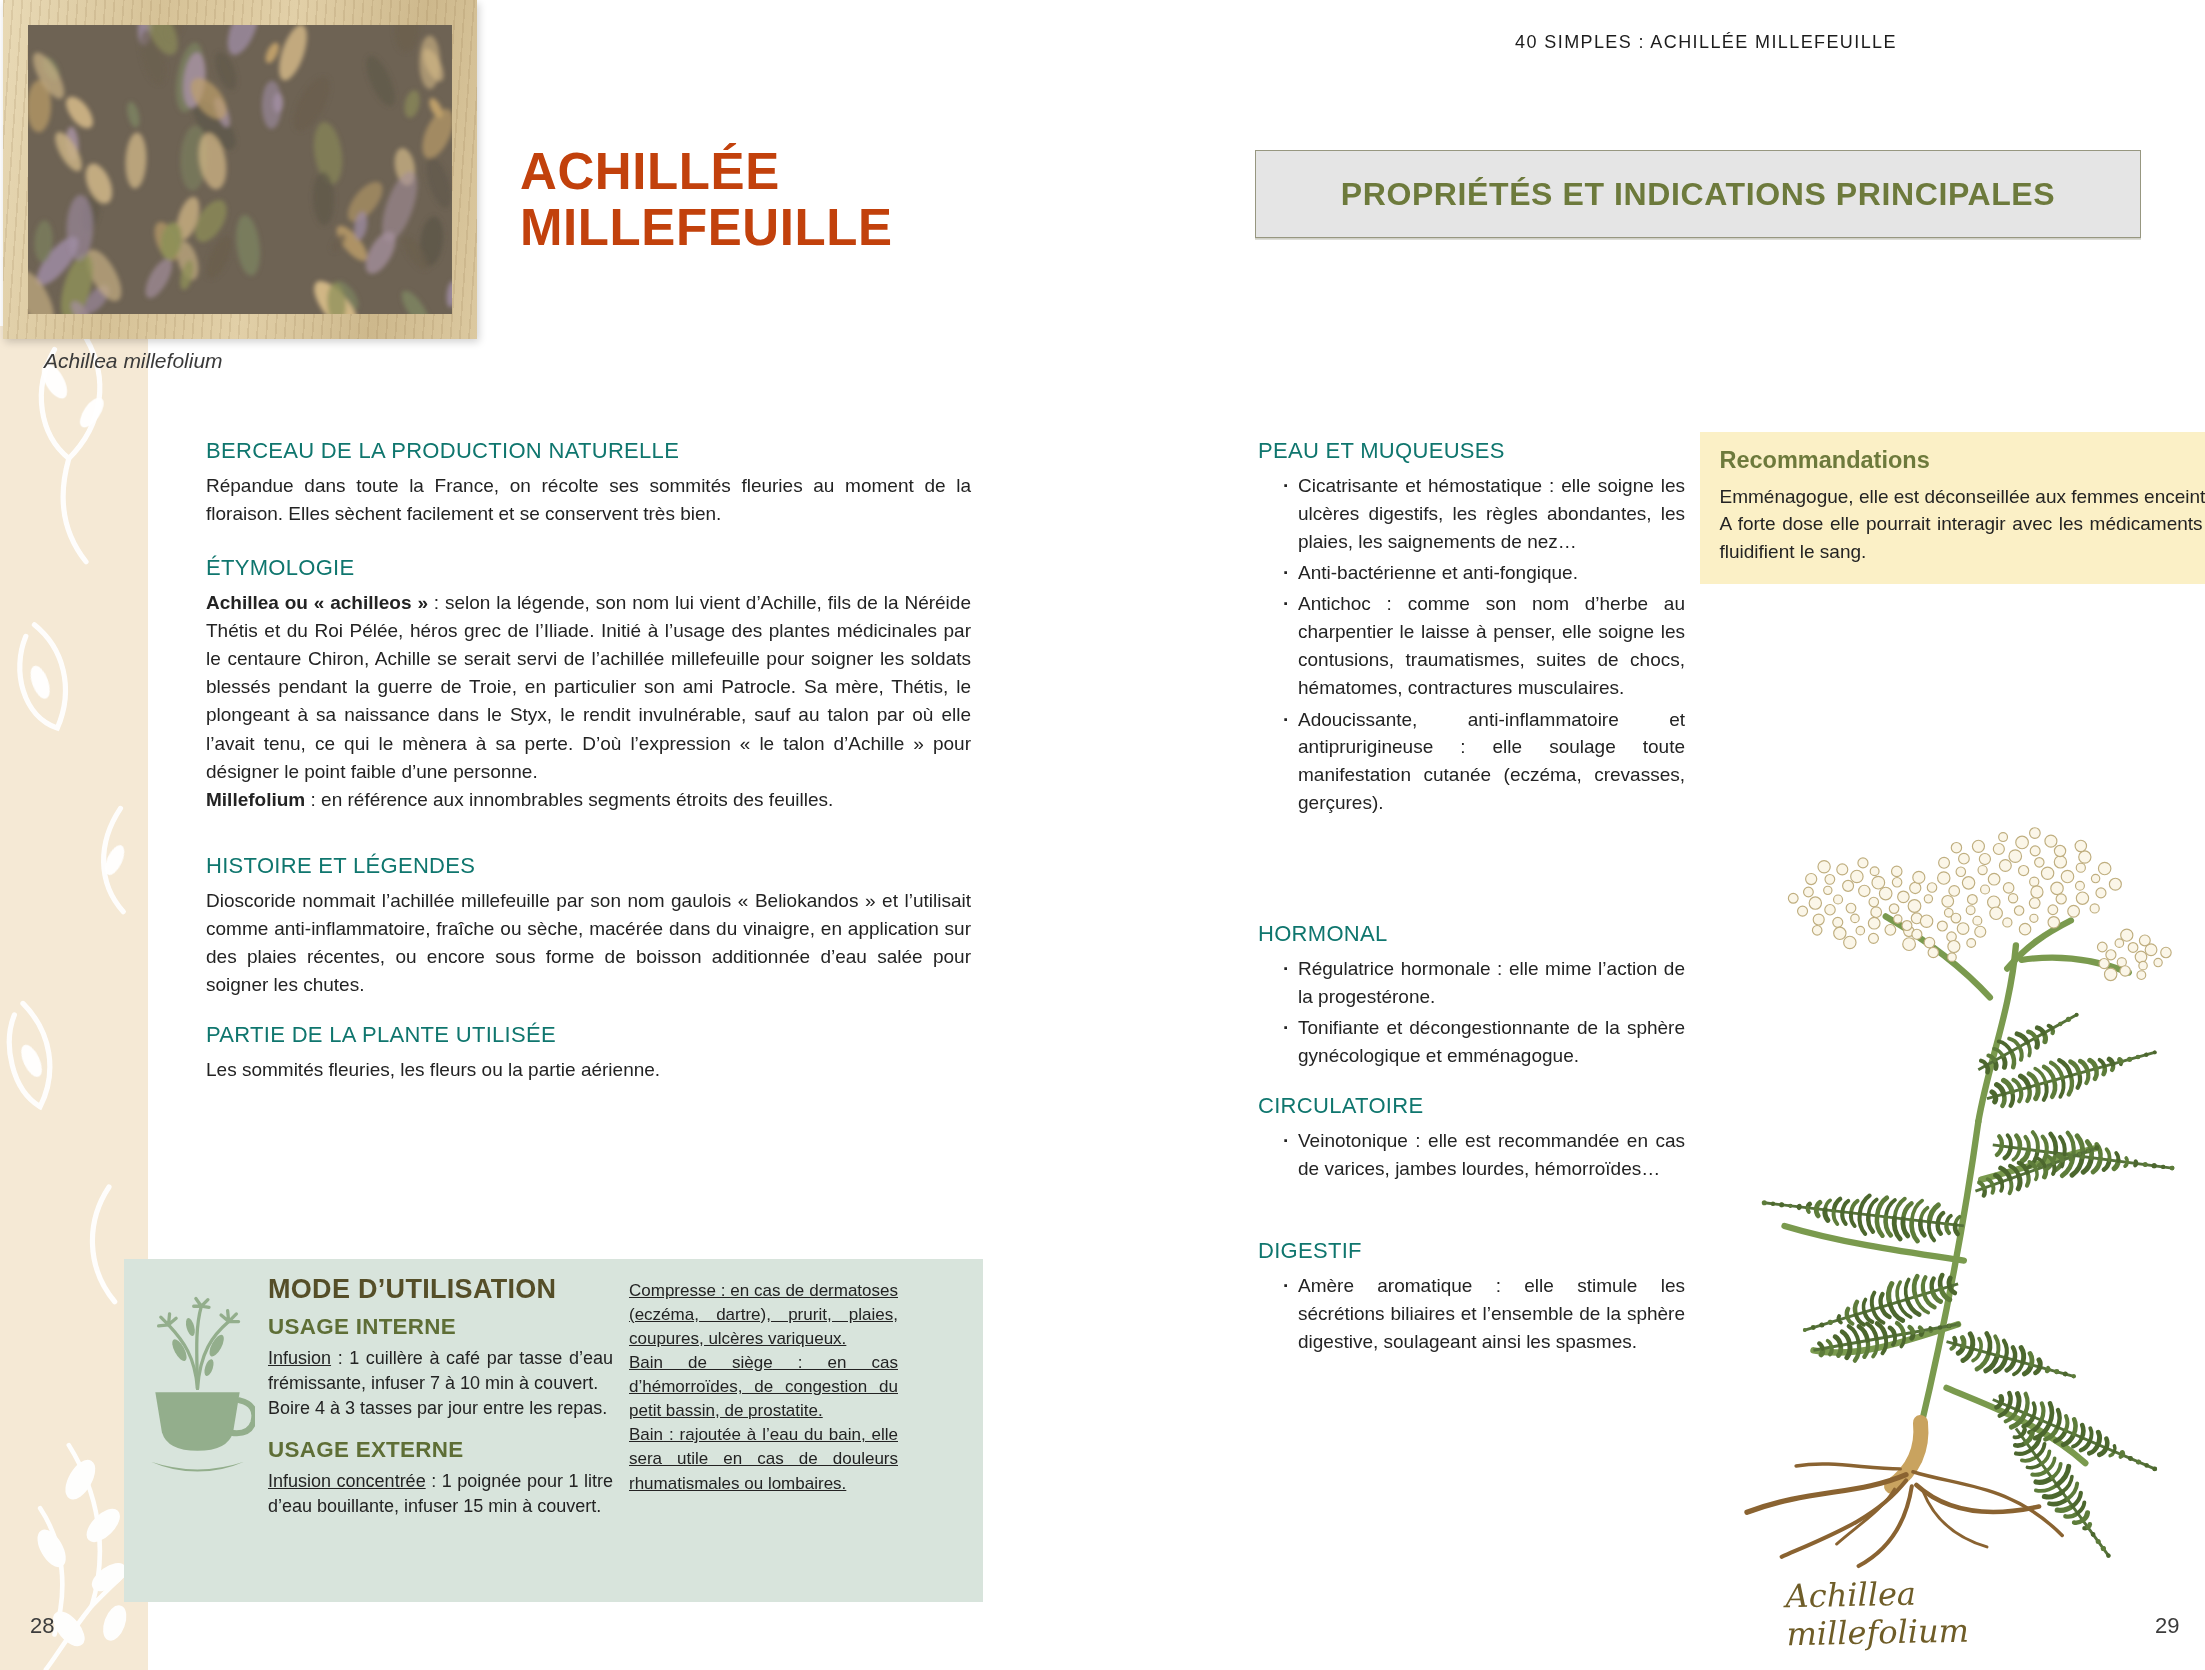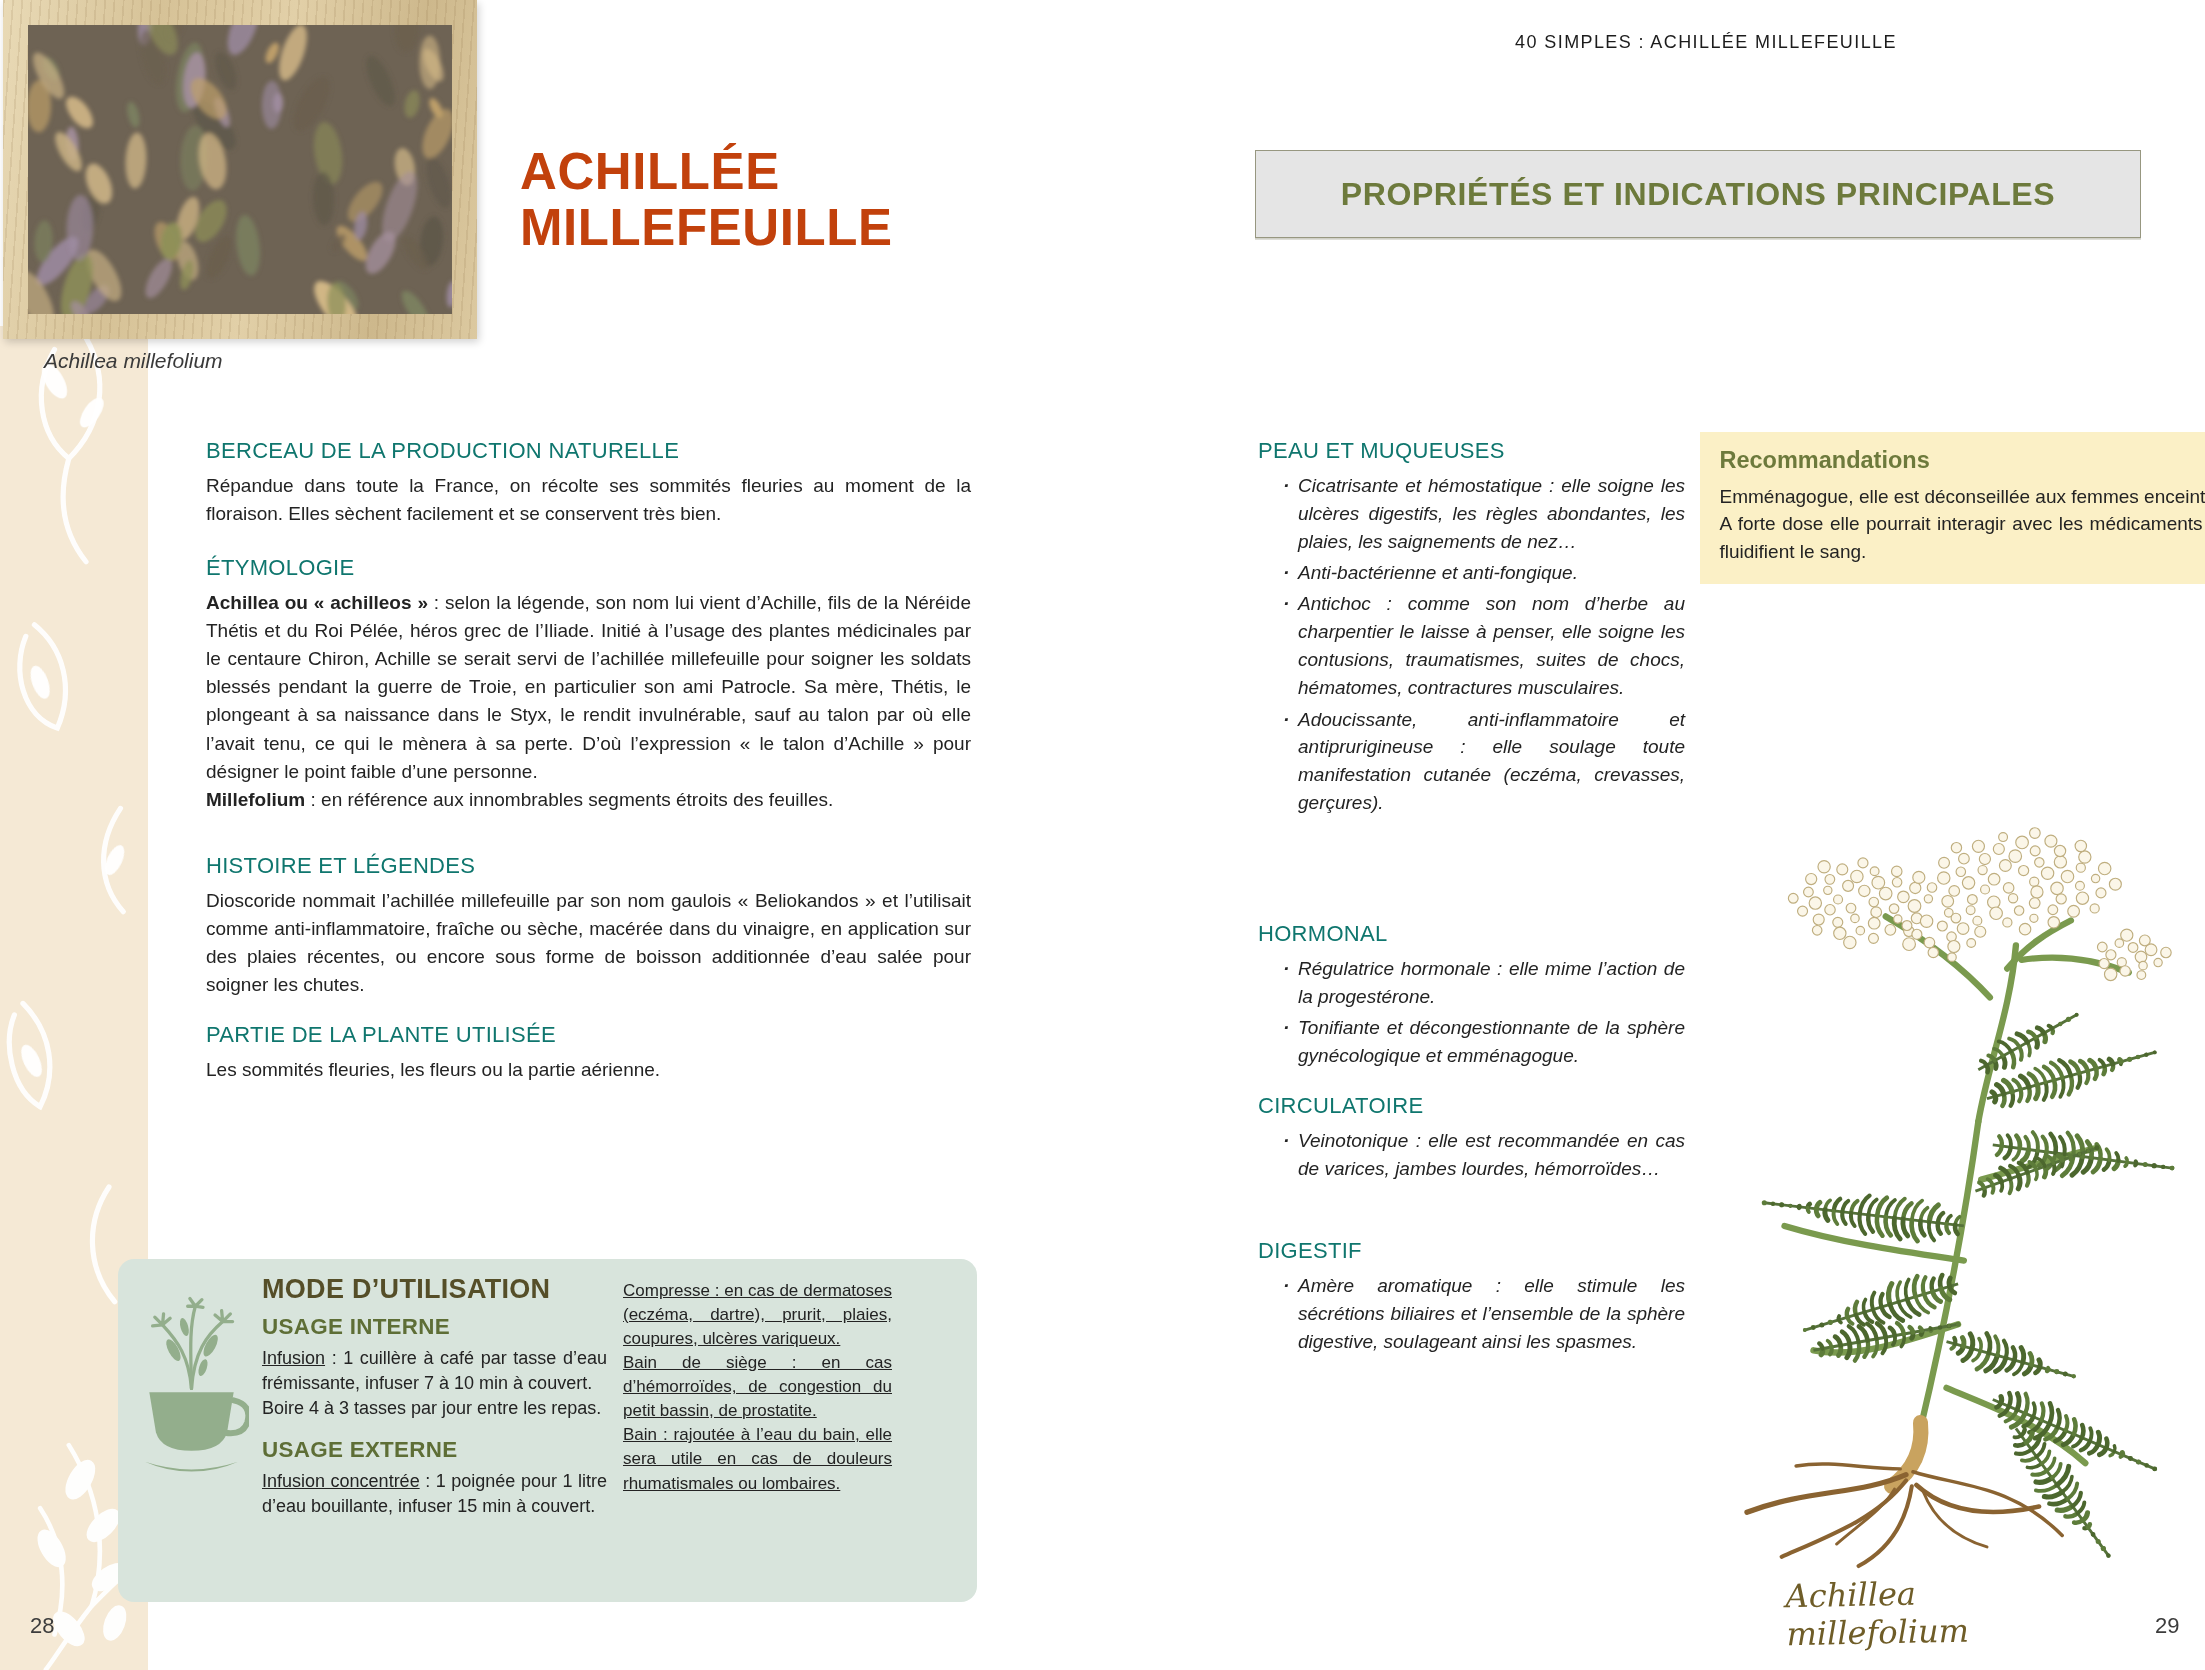--- a/index.html
+++ b/index.html
@@ -25,21 +25,21 @@
   
   .main-title{position:absolute;left:520px;top:144px;font-size:51px;font-weight:bold;color:#c2410c;
     line-height:1.1;letter-spacing:0.6px;}
   .lsec{position:absolute;left:206px;width:765px;}
   h3.sec-h{margin:0 0 8px 0;font-size:22px;font-weight:normal;color:#0f766e;letter-spacing:0.3px;}
   .lsec p{margin:0;font-size:19px;line-height:1.48;text-align:justify;hyphens:auto;}
   .lead-bold{font-weight:bold;}
   .lead-underline{text-decoration:underline;}
 
   
-  .usage-box{position:absolute;left:118px;top:1259px;width:859px;height:343px;background:#d8e4dc;border-radius:16px;}
+  .usage-box{position:absolute;left:124px;top:1259px;width:859px;height:343px;background:#d8e4dc;}
   .usage-icon{position:absolute;left:16px;top:30px;width:115px;height:190px;}
   .usage-title{position:absolute;left:144px;top:15px;font-size:27px;font-weight:bold;color:#554e28;letter-spacing:0.3px;}
   .usage-left{position:absolute;left:144px;top:55px;width:345px;}
   .usage-left h4{margin:9.2px 0 5.7px 0;font-size:22.4px;font-weight:bold;color:#5e6e36;letter-spacing:0.3px;}
   .usage-left p,.usage-right p{margin:0;font-size:18px;line-height:1.4;text-align:justify;}
   .usage-right{position:absolute;left:505px;top:19.5px;width:269px;}
   .usage-right p{font-size:17px;line-height:1.42;text-decoration:underline;}
 
   .page-num{position:absolute;font-size:22px;color:#3c3c3c;}
   .page-num.left{left:30px;top:1613px;}
@@ -48,21 +48,21 @@
   
   .running-head{position:absolute;left:1258px;top:32px;width:896px;text-align:center;
     font-size:18px;letter-spacing:1.4px;color:#1c1c1c;}
   .prop-box{position:absolute;left:1255px;top:150px;width:884px;height:86px;background:#e5e5e5;
     border:1.1px solid #979780;box-shadow:0 1.7px 0 rgba(120,120,95,.35);
     display:flex;align-items:center;justify-content:center;}
   .prop-box h2{margin:0;font-size:32px;font-weight:bold;color:#6d7a3c;letter-spacing:0.6px;}
   .intro{position:absolute;left:1257px;top:270px;width:867px;font-size:19.5px;line-height:1.45;}
 
   .rsec{position:absolute;left:1258px;width:427px;}
-  .rsec ul{margin:0;padding:0;list-style:none;font-style:italic;}
+  .rsec ul{margin:0;padding:0;list-style:none;}
   .rsec li{position:relative;margin:0 0 3.4px 0;padding-left:40px;font-size:19px;line-height:1.47;text-align:justify;hyphens:auto;}
   .rsec li::before{content:"·";position:absolute;left:25px;top:0;font-weight:bold;color:#232323;}
 
   .reco-box{position:absolute;left:1700px;top:432px;width:554px;background:#fbf0c6;padding:15px 19.5px 19.5px 19.5px;box-sizing:border-box;}
   .reco-box h4{margin:0 0 9.2px 0;font-size:23.5px;font-weight:bold;color:#6d7a3c;}
   .reco-box p{margin:0;font-size:19px;line-height:1.43;text-align:justify;}
 
   .illustration{position:absolute;left:1714px;top:821px;width:465px;height:752px;}
   .script-caption{position:absolute;left:1786px;top:1574px;width:322px;
     font-family:"DejaVu Serif",serif;font-style:italic;font-size:32px;color:#6f5d28;transform:rotate(-1.2deg);}

